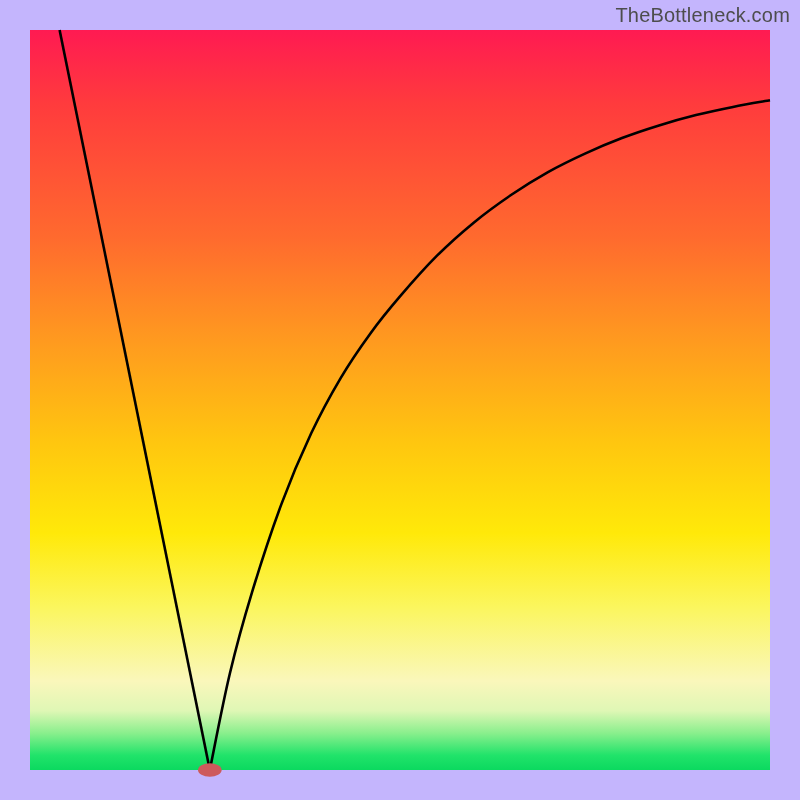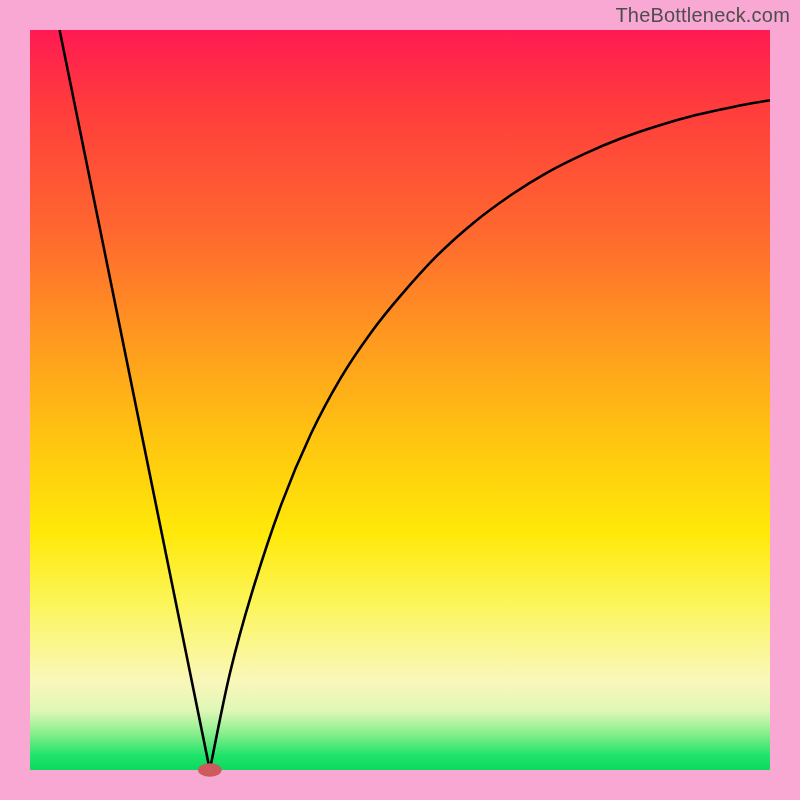--- a/index.html
+++ b/index.html
@@ -8,21 +8,21 @@
     width: 800px;
     height: 800px;
     overflow: hidden;
     background: #000;
     font-family: Arial, Helvetica, sans-serif;
   }
   .stage {
     position: relative;
     width: 800px;
     height: 800px;
-    background: #f9a8d4;
+    background: #c4b5fd;
     text-decoration: underline;
   }
   .plot {
     position: absolute;
     left: 30px;
     top: 30px;
     width: 740px;
     height: 740px;
   }
   .gradient {

